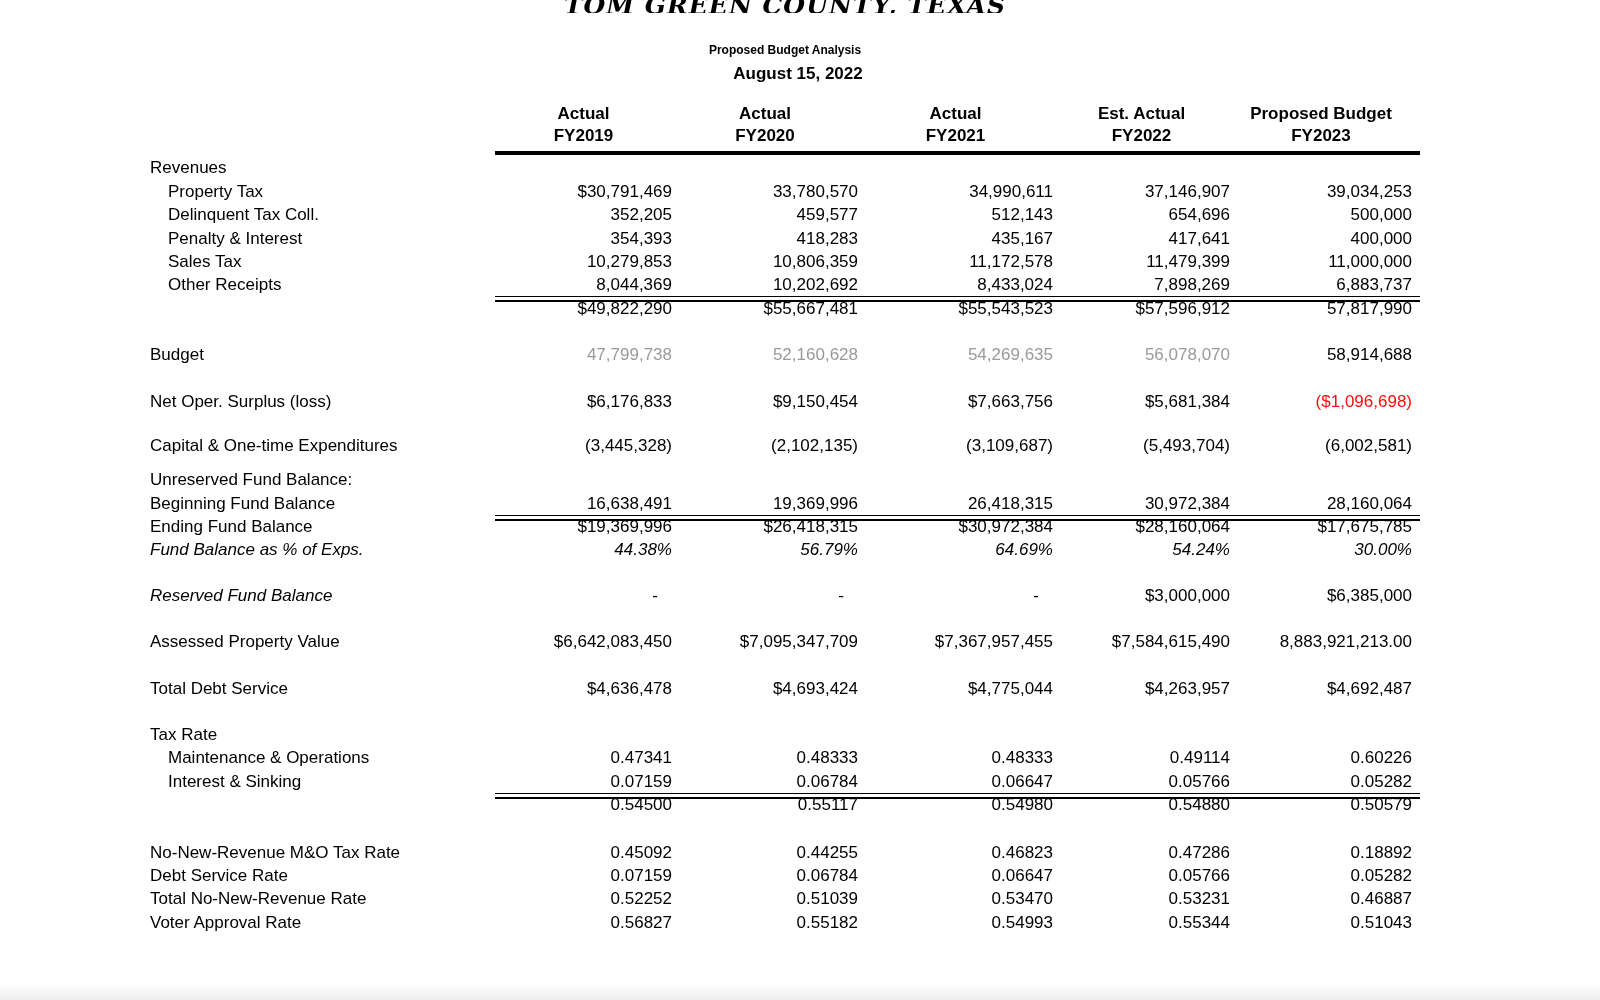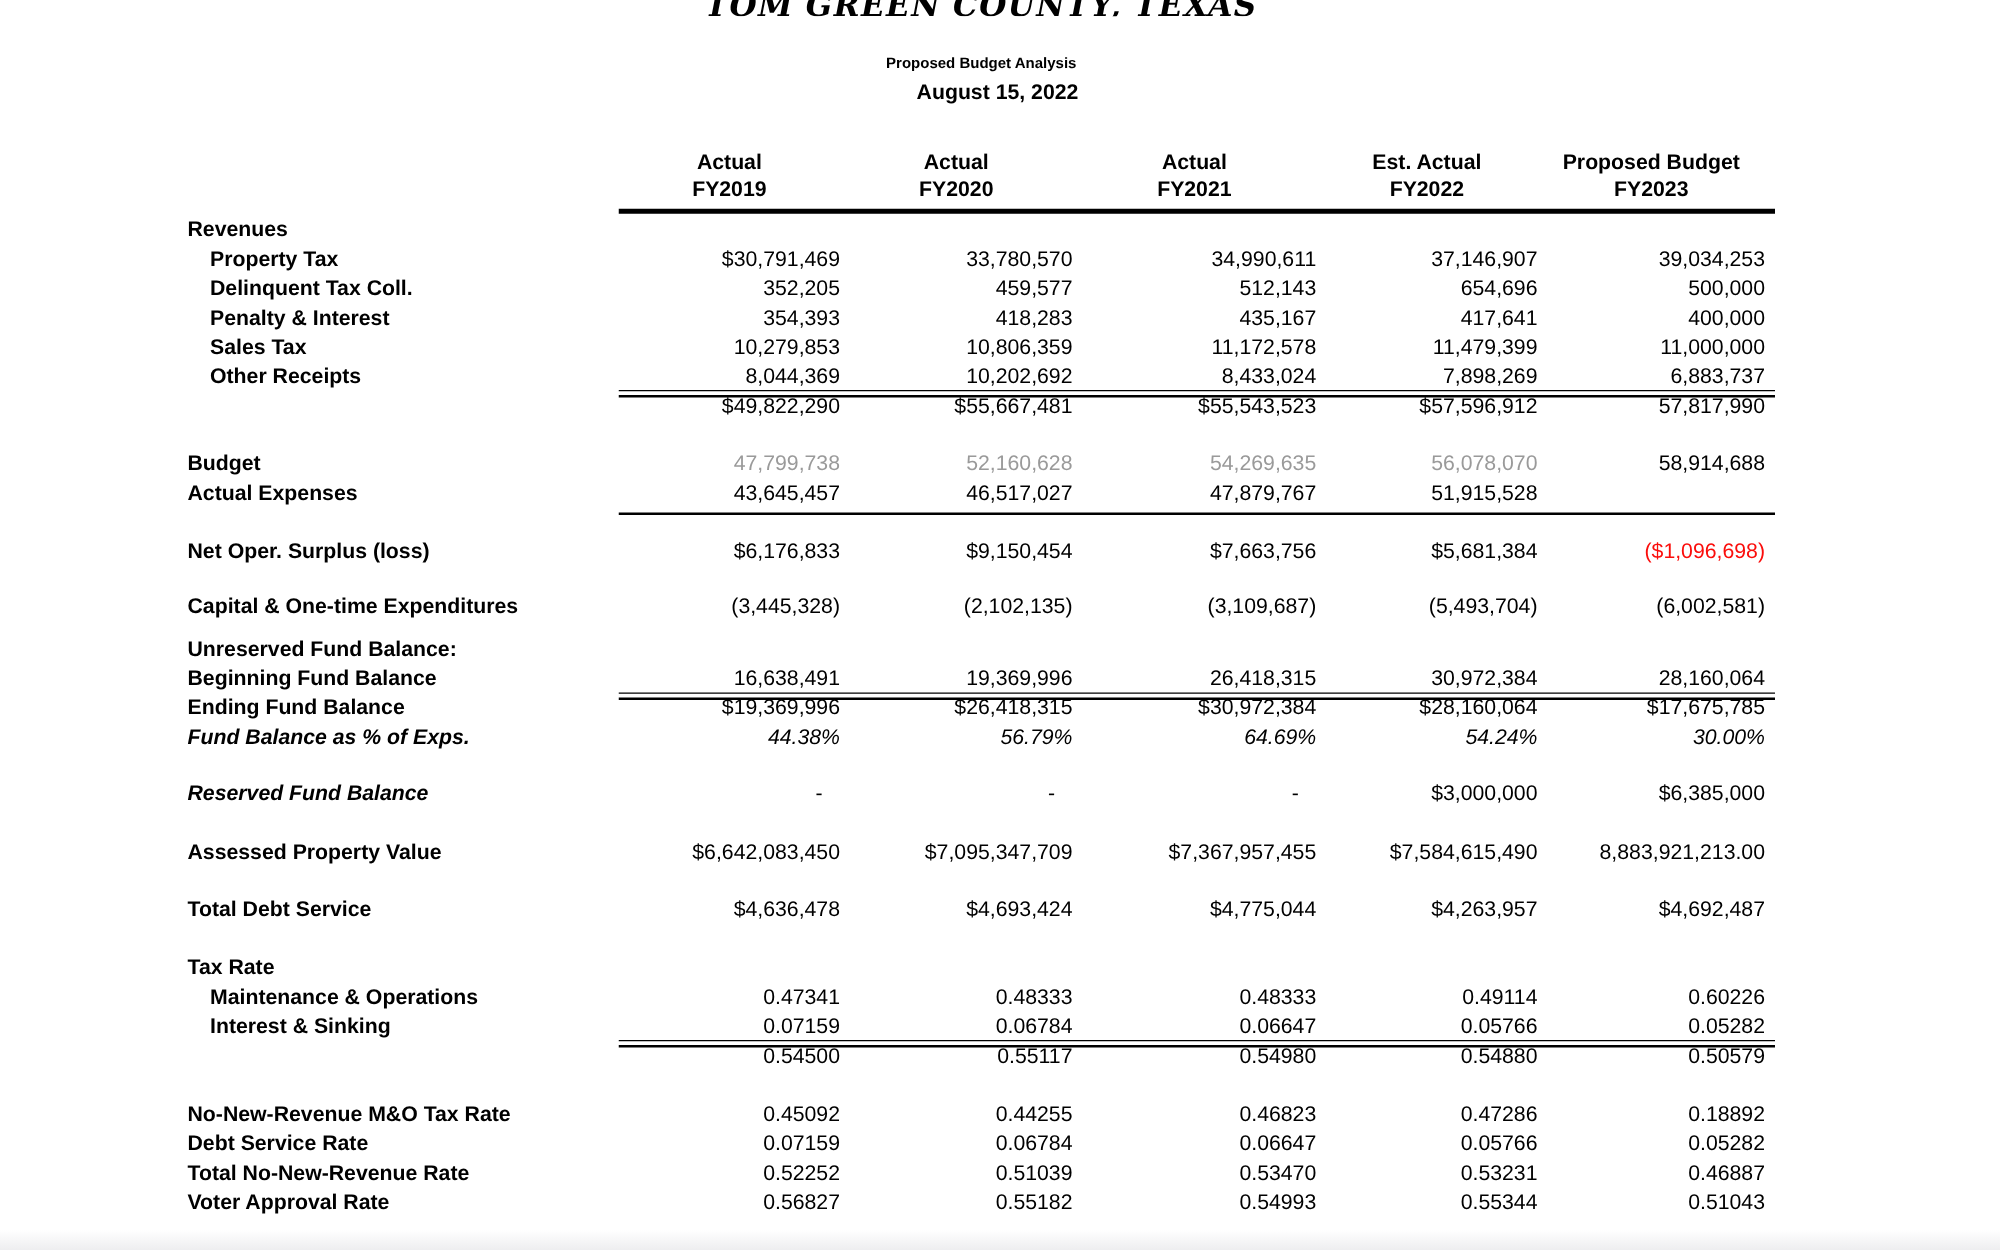--- a/index.html
+++ b/index.html
@@ -21,31 +21,31 @@
     font-family:"DejaVu Serif","Liberation Serif",serif;
     font-weight:bold;font-size:25px;line-height:27px;letter-spacing:1px;
   }
 
   .doc-title{position:absolute;top:39px;left:150px;width:1270px;text-align:center;
     font-weight:bold;font-size:12px;line-height:23px;}
   .doc-date{position:absolute;top:62px;left:163px;width:1270px;text-align:center;
     font-weight:bold;font-size:17px;line-height:23px;}
 
   
-  .tbl{position:absolute;top:119px;left:150px;width:1270px;font-size:17px;}
+  .tbl{position:absolute;top:103px;left:150px;width:1270px;font-size:17px;}
 
   .thead{display:flex;align-items:flex-end;}
   .hlabel{width:345px;}
   .hcell{text-align:center;font-weight:bold;line-height:22px;}
   .hc0{width:177px}.hc1{width:186px}.hc2{width:195px}.hc3{width:177px}
   .hc4{width:190px;padding-right:8px;box-sizing:border-box;}
   .thick-rule{height:4px;background:#000;margin-left:345px;margin-top:4px;}
 
   .trow{position:relative;display:flex;align-items:flex-end;height:23.4px;}
-  .lcell{width:345px;font-weight:bold;white-space:nowrap;box-sizing:border-box;}
+  .lcell{width:345px;font-weight:normal;white-space:nowrap;box-sizing:border-box;}
   .lcell.ind{padding-left:18px;}
   .lcell.bi{font-style:italic;}
   .vcell{text-align:right;white-space:nowrap;box-sizing:border-box;}
   .c0{width:177px}.c1{width:186px}.c2{width:195px}.c3{width:177px}
   .c4{width:190px;padding-right:8px;}
   .vcell.gray{color:var(--muted-gray,#9a9a9a);}
   .vcell.red{color:var(--neg-red,#fb0d0b);}
   .vcell.bi{font-weight:normal;font-style:italic;}
   .vcell.dash{padding-right:14px;}
 
@@ -152,29 +152,20 @@
       </div>
       <div class="spacer" style="height: 23px;"></div>
       <div class="trow">
         <div class="lcell">Budget</div>
         <div class="vcell c0 gray">47,799,738</div>
         <div class="vcell c1 gray">52,160,628</div>
         <div class="vcell c2 gray">54,269,635</div>
         <div class="vcell c3 gray">56,078,070</div>
         <div class="vcell c4">58,914,688</div>
       </div>
-      <div class="trow">
-        <div class="lcell">Actual Expenses</div>
-        <div class="vcell c0">43,645,457</div>
-        <div class="vcell c1">46,517,027</div>
-        <div class="vcell c2">47,879,767</div>
-        <div class="vcell c3">51,915,528</div>
-        <div class="vcell c4"></div>
-        <div class="rule single"></div>
-      </div>
       <div class="spacer" style="height: 23px;"></div>
       <div class="trow">
         <div class="lcell">Net Oper. Surplus (loss)</div>
         <div class="vcell c0">$6,176,833</div>
         <div class="vcell c1">$9,150,454</div>
         <div class="vcell c2">$7,663,756</div>
         <div class="vcell c3">$5,681,384</div>
         <div class="vcell c4 red">($1,096,698)</div>
       </div>
       <div class="spacer" style="height: 21px;"></div>

